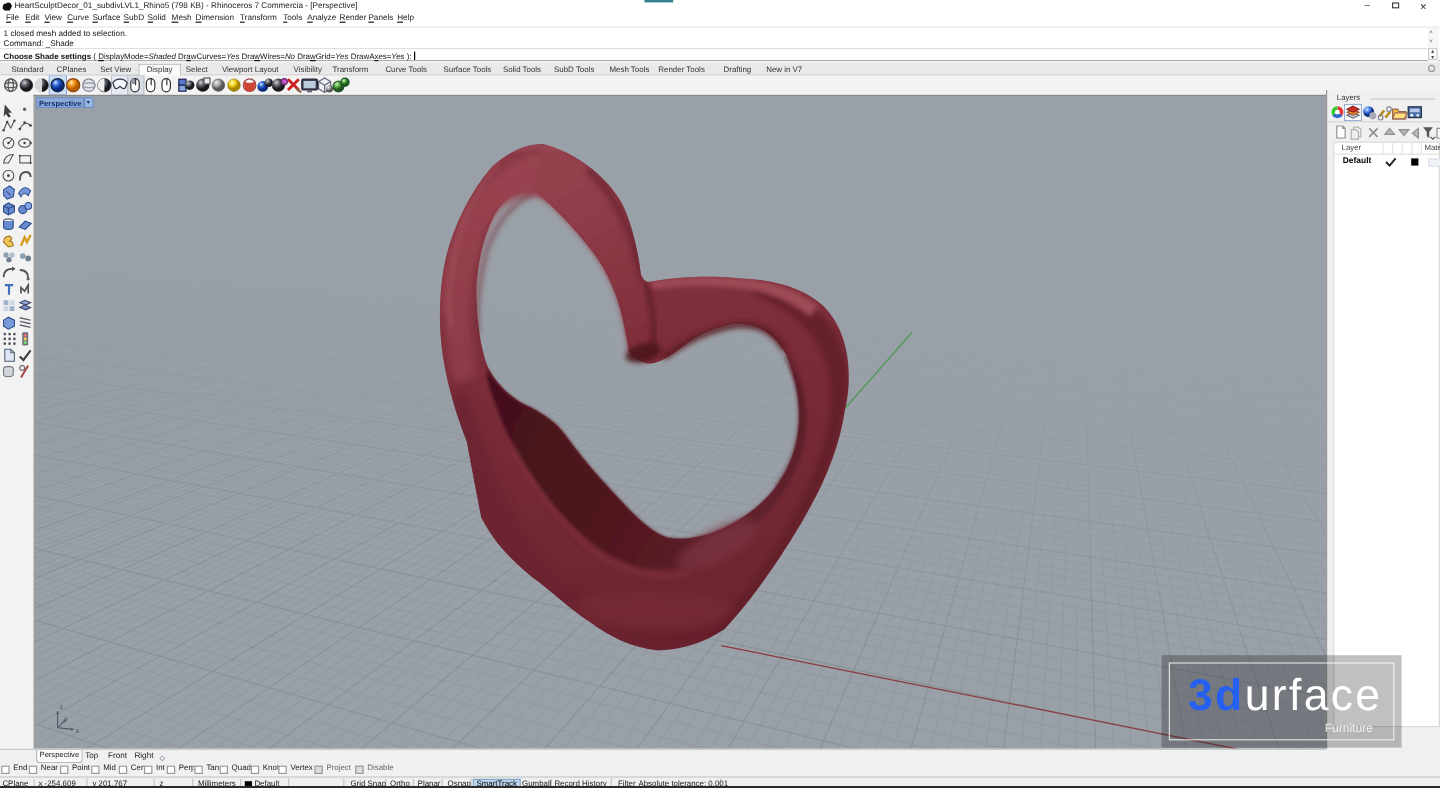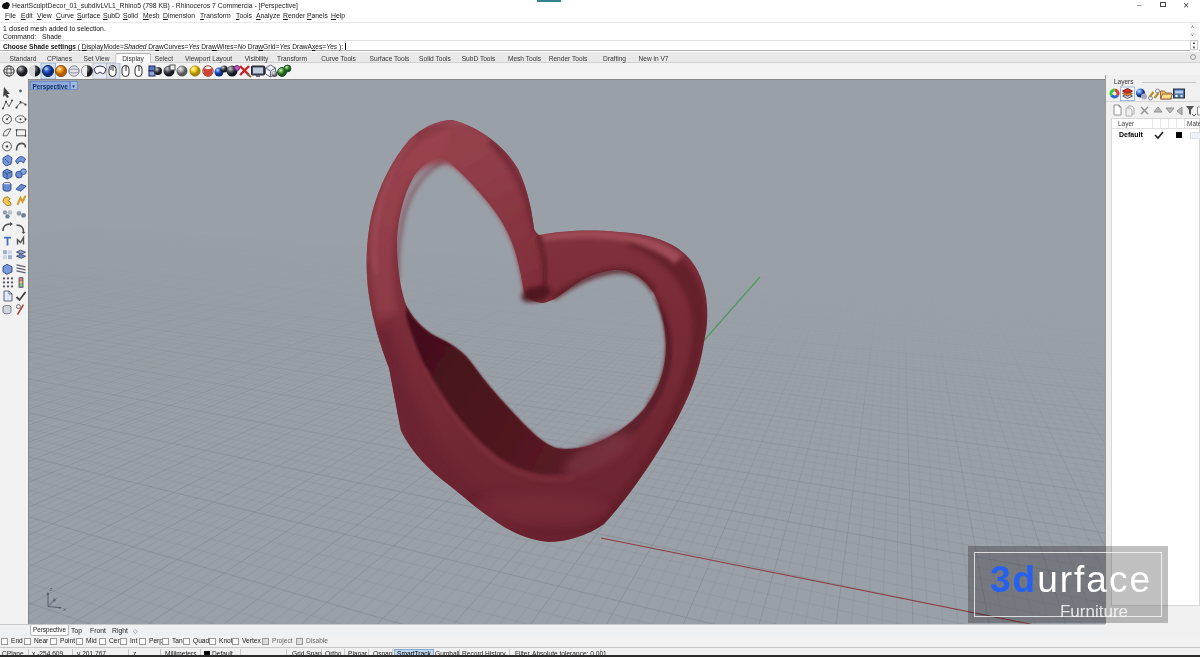--- a/index.html
+++ b/index.html
@@ -476,21 +476,21 @@
  <div style="position:absolute;left:1px;bottom:0;right:0;height:7px;background:#f0f0f0;border:1px solid #dcdcdc">
    <div style="position:absolute;left:0;top:0;width:7px;height:5px;font-size:5px;color:#555;text-align:center;line-height:5px">◀</div>
    <div style="position:absolute;right:0;top:0;width:7px;height:5px;font-size:5px;color:#555;text-align:center;line-height:5px">▶</div>
    <div style="position:absolute;left:8px;top:0.5px;width:42px;height:4.5px;background:#c9c9c9"></div>
  </div>
 </div>
 
 <div class="abs" style="left:968px;top:546px;width:200px;height:77px;background:rgba(12,12,14,0.26)">
  <div class="abs" style="left:6px;top:6px;right:6px;bottom:6px;border:1px solid rgba(255,255,255,0.75)"></div>
  <div class="abs" style="left:22px;top:13px;font-size:37px;letter-spacing:2px"><b style="color:#2660f0">3d</b><span style="color:#fff;font-weight:300">urface</span></div>
- <div class="abs" style="right:40px;top:56px;font-size:17px;color:rgba(255,255,255,0.8);font-weight:300">Furniture</div>
+ <div class="abs" style="right:24px;top:56px;font-size:10px;color:rgba(255,255,255,0.8);font-weight:300">Furniture</div>
 </div>
 <div class="abs" style="left:0;top:624px;width:1200px;height:33px;background:#f0f0f0"></div>
 
 <div class="abs" style="left:0;top:624px;width:1105px;height:12px;background:#eef0f2;border-top:1px solid #c8c8c8;font-size:6.8px;color:#222">
  <span style="position:absolute;left:30px;top:0;background:#fafafa;border:1px solid #b8b8b8;border-top:none;padding:1px 2px 2px;border-radius:0 0 3px 3px;font-size:6.3px">Perspective</span>
  <span style="position:absolute;left:71px;top:2px">Top</span>
  <span style="position:absolute;left:90px;top:2px">Front</span>
  <span style="position:absolute;left:112px;top:2px">Right</span>
  <span style="position:absolute;left:133px;top:2px;color:#557;font-size:6px">◇</span>
 </div>

